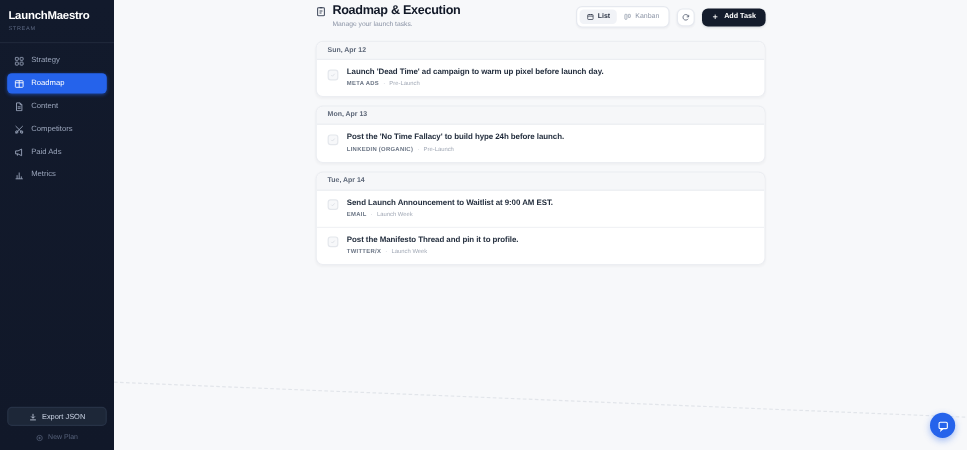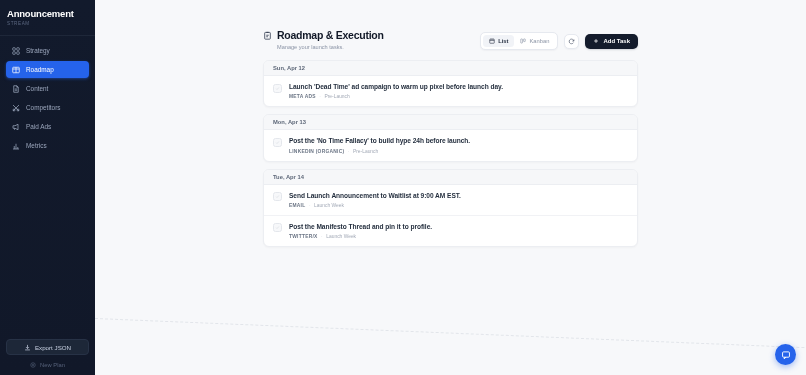--- a/index.html
+++ b/index.html
@@ -89,22 +89,22 @@
     color: #56617a; font-size: 5.8px; cursor: pointer;
   }
   .newplan svg { width: 6px; height: 6px; display: block; }
 
   
   .main {
     flex: 1; height: 375px; position: relative; z-index: 1;
     overflow: hidden;
   }
   .header {
-    display: flex; align-items: flex-end; justify-content: space-between;
-    padding: 30px 168px 0 168px;
+    display: flex; align-items: center; justify-content: space-between;
+    padding: 4px 168px 0 168px;
   }
   .title-wrap { display: flex; align-items: flex-start; gap: 5px; }
   .title-icon { width: 9px; height: 9px; margin-top: 1px; flex:0 0 9px; }
   .title-icon svg { width: 9px; height: 9px; display: block; }
   .page-title {
     font-size: 10.5px; font-weight: bold; color: #111827; letter-spacing: -.25px;
     line-height: 1.1;
   }
   .page-sub { font-size: 5.6px; color: #8a93a5; margin-top: 2.5px; }
 
@@ -206,21 +206,21 @@
 </style>
 </head>
 <body>
 
 <div class="app">
 
   <div class="deco-line"></div>
 
   <aside class="sidebar">
     <div class="brand">
-      <div class="brand-title">Announcement</div>
+      <div class="brand-title">LaunchMaestro</div>
       <div class="brand-sub">Stream</div>
     </div>
     <div class="sb-divider"></div>
 
     <nav class="nav">
 
       <div class="nav-item">
         <span class="ico">
           <svg viewBox="0 0 16 16" fill="none" stroke="currentColor" stroke-width="1.5">
             <rect x="1.5" y="1.5" width="5" height="5" rx="1"></rect>

